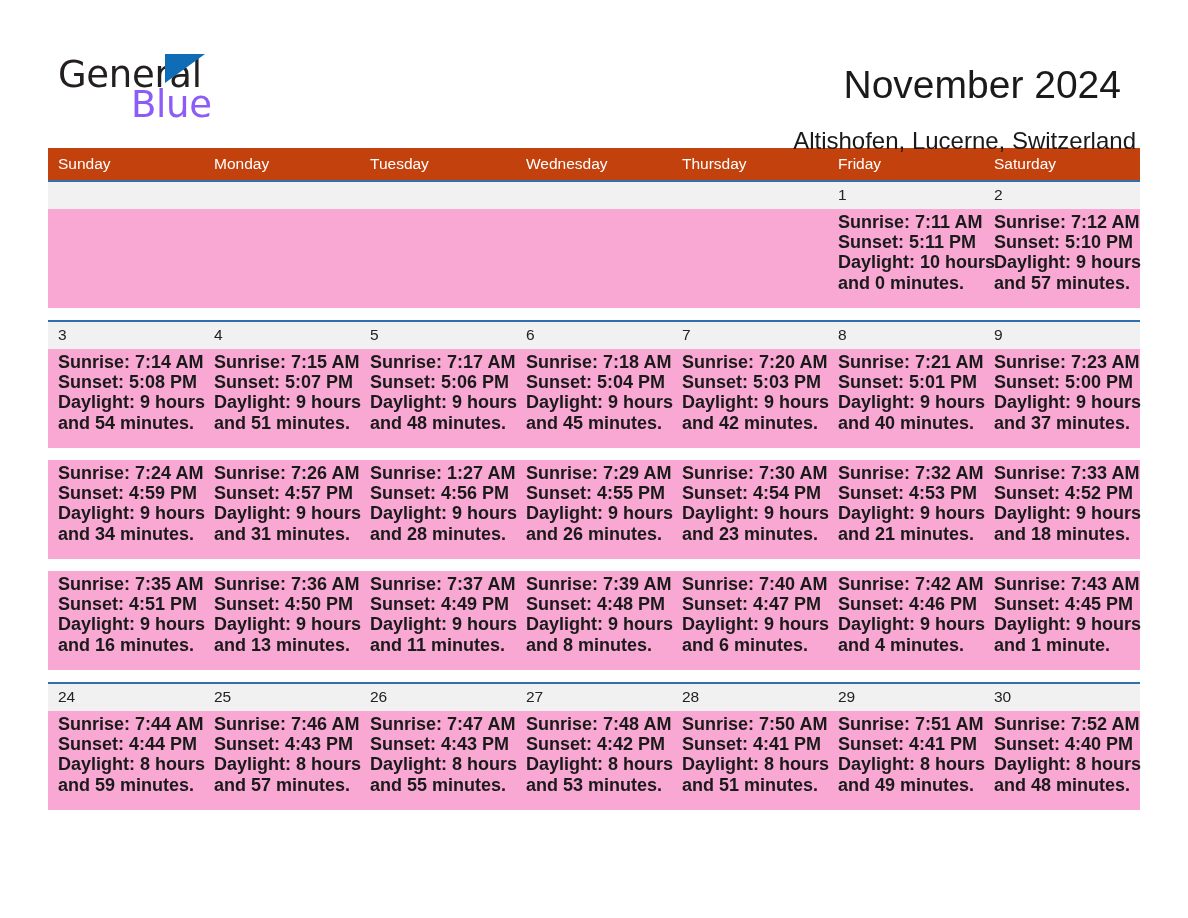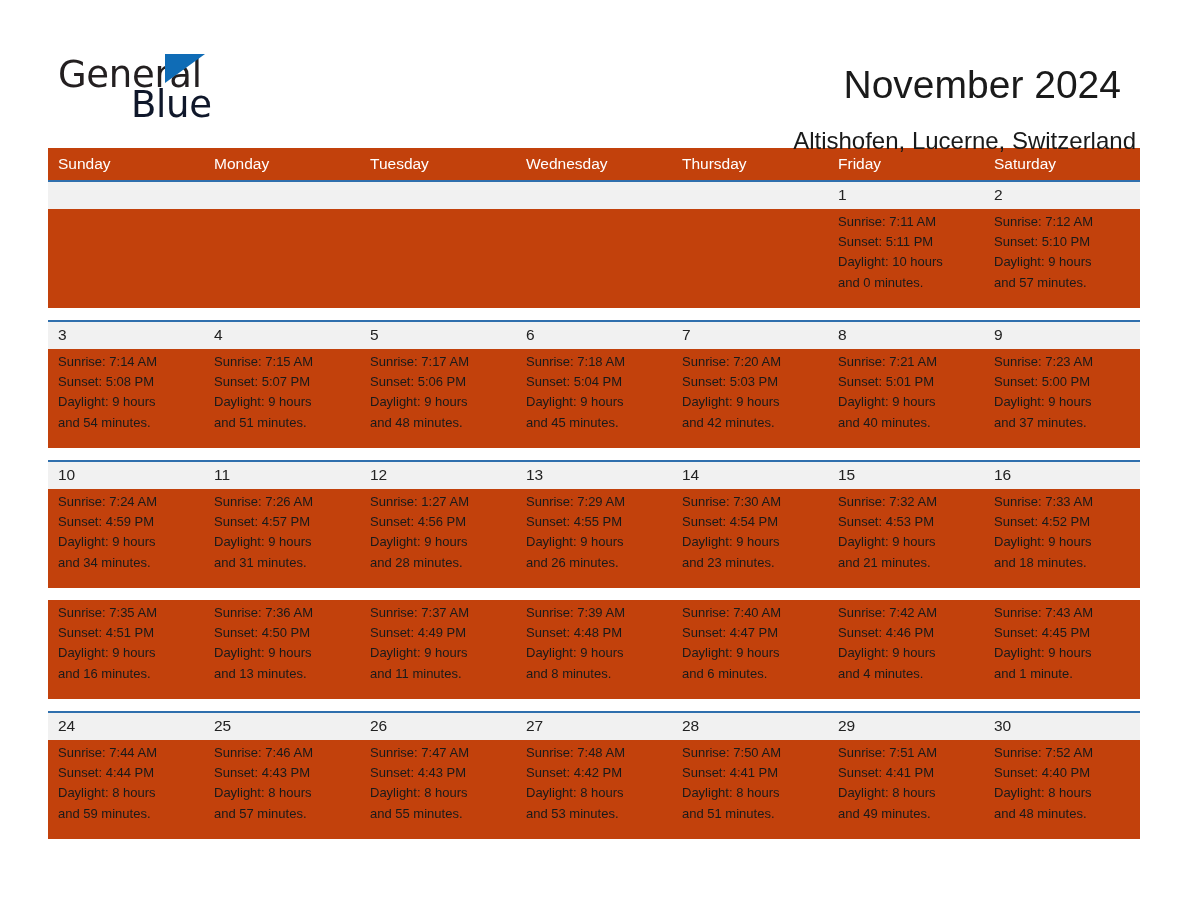--- a/index.html
+++ b/index.html
@@ -52,21 +52,21 @@
     height: 0;
     border-left: 40px solid #0f6cb6;
     border-bottom: 29px solid transparent;
   }
   .brand-blue {
     position: absolute;
     left: 73px;
     top: 37px;
     font-size: 37px;
     line-height: 44px;
-    color: #0f172a;
+    color: #8b5cf6;
     letter-spacing: -0.3px;
     font-family: "DejaVu Sans", sans-serif;
   }
   .title-block {
     position: absolute;
     right: 4px;
     top: 46px;
     text-align: right;
   }
   .month-title {
@@ -116,27 +116,28 @@
     background: #f1f1f1;
     border-top: 2px solid #2f6fad;
     font-size: 15.5px;
     color: #222222;
     padding: 4px 0 5px 10px;
     height: 18px;
     vertical-align: top;
   }
 
   .info-row td {
-    background: #c2410c;
-    font-size: 13px;
+    background: #f9a8d4;
+    font-size: 18px;
     line-height: 20.2px;
     color: #1a1a1a;
     padding: 3px 8px 10px 10px;
     vertical-align: top;
     height: 86px;
+    font-weight: bold;
   }
   .info-row td .line { white-space: nowrap; }
 </style>
 </head>
 <body>
 
 <div class="page">
 
   <div class="header">
 
@@ -283,29 +284,20 @@
           <div class="line">Sunrise: 7:23 AM</div>
           <div class="line">Sunset: 5:00 PM</div>
           <div class="line">Daylight: 9 hours</div>
           <div class="line">and 37 minutes.</div>
         </td>
       </tr>
       <tr class="week-sep">
           <td colspan="7"></td>
         </tr>
 
-      <tr class="num-row">
-        <td>10</td>
-        <td>11</td>
-        <td>12</td>
-        <td>13</td>
-        <td>14</td>
-        <td>15</td>
-        <td>16</td>
-      </tr>
       <tr class="info-row">
         <td>
           <div class="line">Sunrise: 7:24 AM</div>
           <div class="line">Sunset: 4:59 PM</div>
           <div class="line">Daylight: 9 hours</div>
           <div class="line">and 34 minutes.</div>
         </td>
         <td>
           <div class="line">Sunrise: 7:26 AM</div>
           <div class="line">Sunset: 4:57 PM</div>

